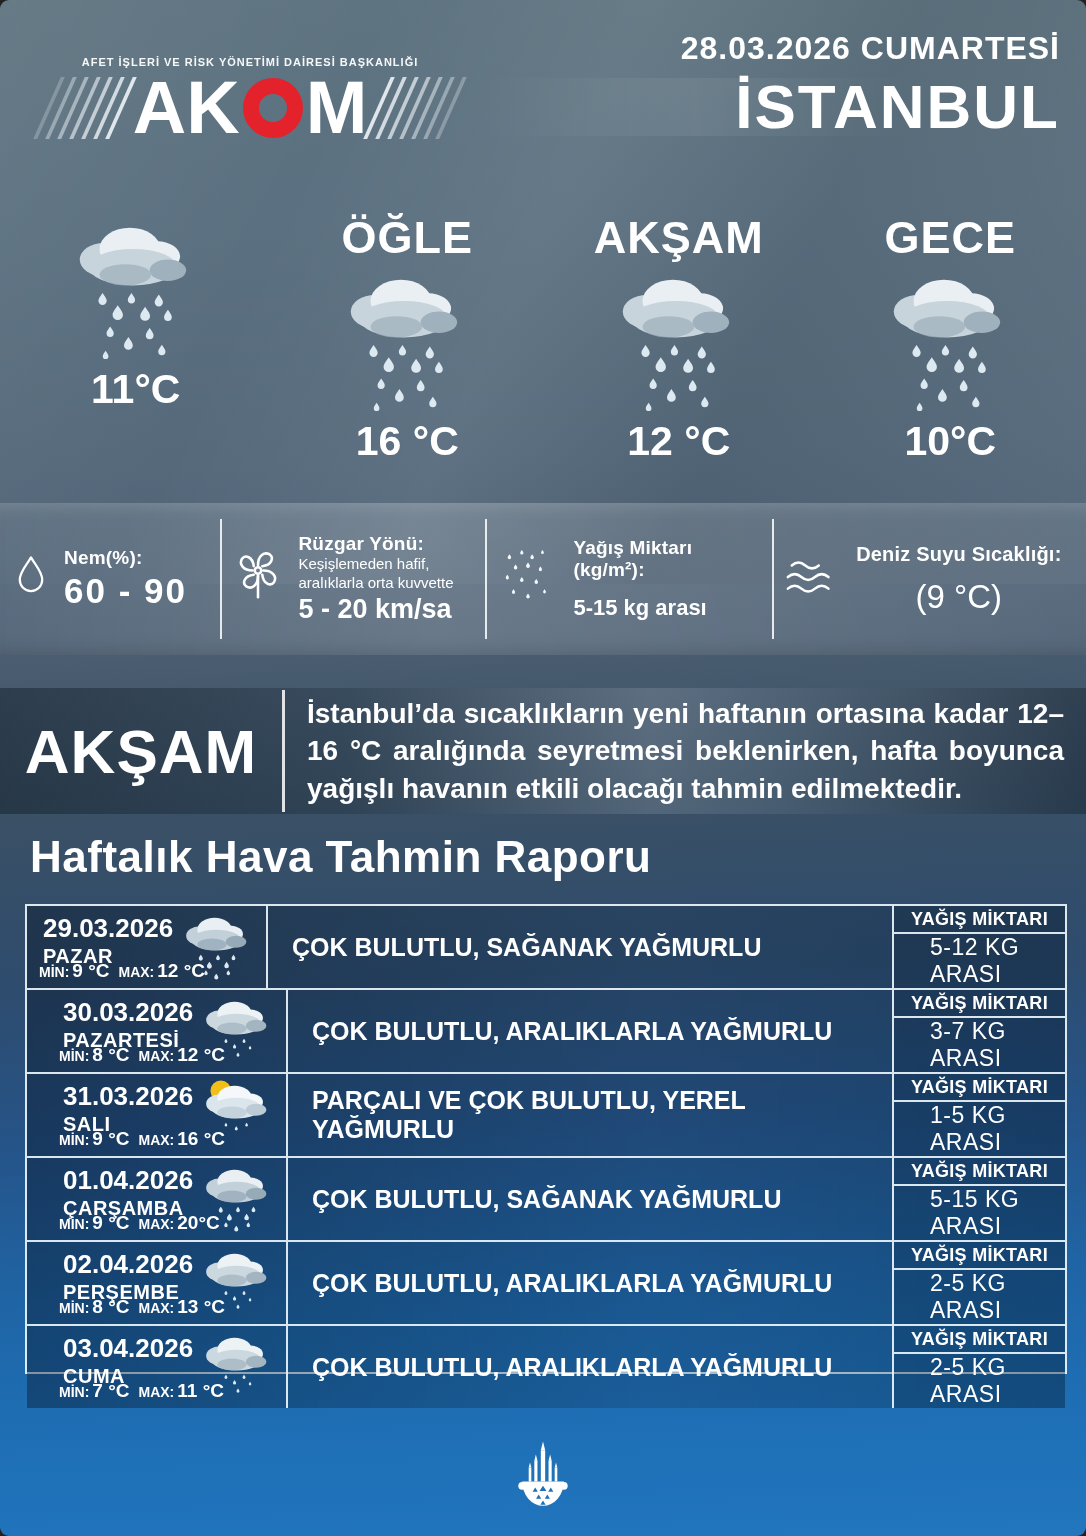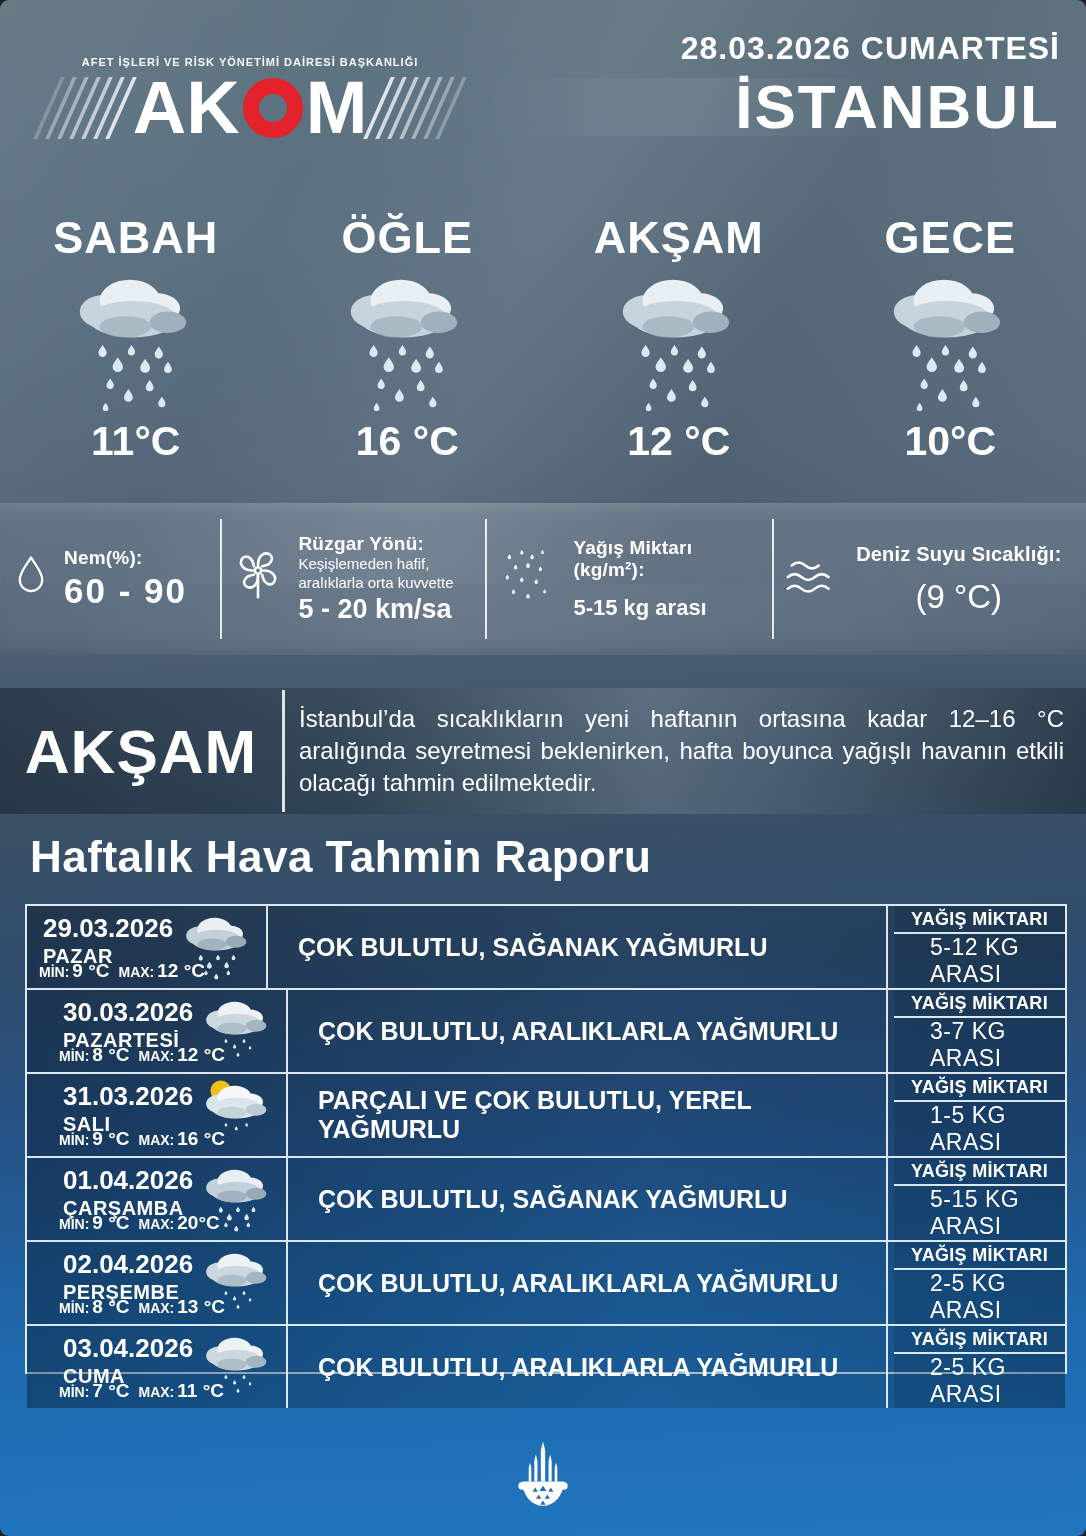--- a/index.html
+++ b/index.html
@@ -57,27 +57,27 @@
   .s2 .stat-value{font-size:27px;font-weight:600;margin-top:1px;}
   .s3 .stat-label{font-size:19px;}
   .s3 .stat-value{font-size:22px;font-weight:600;margin-top:14px;}
   .s4 .stat-label{font-size:20px;}
   .s4 .stat-value{font-size:33px;font-weight:400;margin-top:12px;text-align:center;}
   
   .alert{position:absolute;top:688px;left:0;right:0;height:126px;display:flex;align-items:stretch;
     background:linear-gradient(90deg,rgba(2,10,18,.36) 0%,rgba(18,32,42,.26) 32%,rgba(255,255,255,.13) 60%,rgba(140,155,165,.16) 72%,rgba(2,10,18,.30) 100%);}
   .alert-title{width:282px;align-self:center;text-align:center;font-size:62px;font-weight:900;letter-spacing:1px;}
   .alert-rule{width:3px;background:rgba(255,255,255,.85);margin:2px 0;}
-  .alert-text{flex:1;align-self:center;padding:0 22px 0 14px;font-size:24px;font-weight:400;line-height:1.34;text-align:justify;}
+  .alert-text{flex:1;align-self:center;padding:0 22px 0 22px;font-size:28px;font-weight:700;line-height:1.34;text-align:justify;}
   
   .weekly-title{position:absolute;top:832px;left:30px;font-size:44px;font-weight:800;letter-spacing:.5px;}
   .wtable{position:absolute;top:904px;left:25px;width:1038px;height:466px;
     border:2px solid rgba(235,245,250,.92);display:flex;flex-direction:column;}
   .trow{flex:1;display:grid;grid-template-columns:241px 1fr 171px;
-    background:linear-gradient(90deg,rgba(3,17,33,.40),rgba(10,36,62,.22) 60%,rgba(6,28,52,.30));gap:6px;}
+    background:linear-gradient(90deg,rgba(3,17,33,.40),rgba(10,36,62,.22) 60%,rgba(6,28,52,.30));}
   .trow + .trow{border-top:2px solid rgba(235,245,250,.92);padding-left:20px;}
   .cell-day{position:relative;padding:7px 96px 4px 16px;border-right:2px solid rgba(235,245,250,.92);}
   .row-date{font-size:26px;font-weight:800;}
   .row-day{font-size:20px;font-weight:800;letter-spacing:.5px;margin-top:1px;}
   .row-minmax{position:absolute;left:12px;bottom:6px;white-space:nowrap;}
   .mm-l{font-size:14px;font-weight:800;margin-right:3px;}
   .mm-v{font-size:19px;font-weight:800;margin-right:9px;}
   .row-icon{position:absolute;right:2px;top:50%;transform:translateY(-50%);width:92px;height:74px;}
   .row-icon svg{width:100%;height:100%;}
   .cell-desc{display:flex;align-items:center;padding-left:24px;font-size:25px;font-weight:800;
@@ -127,21 +127,20 @@
     </div>
   </div>
   <div class="head-sheen"></div>
   <div class="head-right">
     <div class="head-date">28.03.2026 CUMARTESİ</div>
     <div class="head-city">İSTANBUL</div>
   </div>
 
   <div class="periods">
     <div class="period">
-      <div class="period-label">SABAH</div>
       <div class="period-icon"><svg viewBox="0 0 100 100" xmlns="http://www.w3.org/2000/svg">
             <ellipse cx="29" cy="30" rx="16" ry="11" fill="#c7d4dc"></ellipse>
             <ellipse cx="46" cy="23" rx="20" ry="14" fill="#e9eff3"></ellipse>
             <ellipse cx="64" cy="28" rx="15" ry="10" fill="#e9eff3"></ellipse>
             <ellipse cx="48" cy="35" rx="29" ry="12" fill="#c7d4dc"></ellipse>
             <ellipse cx="71" cy="37" rx="12" ry="7" fill="#9fb1bd"></ellipse>
             <ellipse cx="43" cy="40" rx="17" ry="7" fill="#9fb1bd" opacity=".75"></ellipse>
             <g fill="#dde9f1">
               <path d="M0 0 C1.7 2.7 3.4 4.4 3.4 6.4 A3.4 3.4 0 1 1 -3.4 6.4 C-3.4 4.4 -1.7 2.7 0 0 Z" transform="translate(28 52) scale(0.8)"></path>
               <path d="M0 0 C1.7 2.7 3.4 4.4 3.4 6.4 A3.4 3.4 0 1 1 -3.4 6.4 C-3.4 4.4 -1.7 2.7 0 0 Z" transform="translate(38 60) scale(1)"></path>

